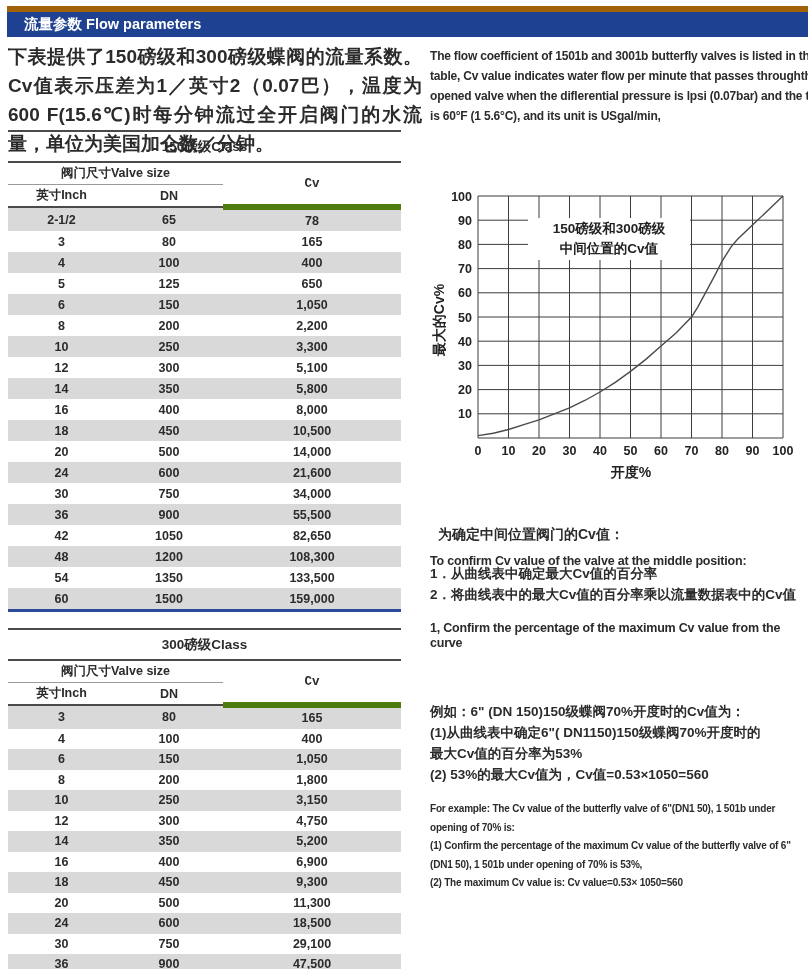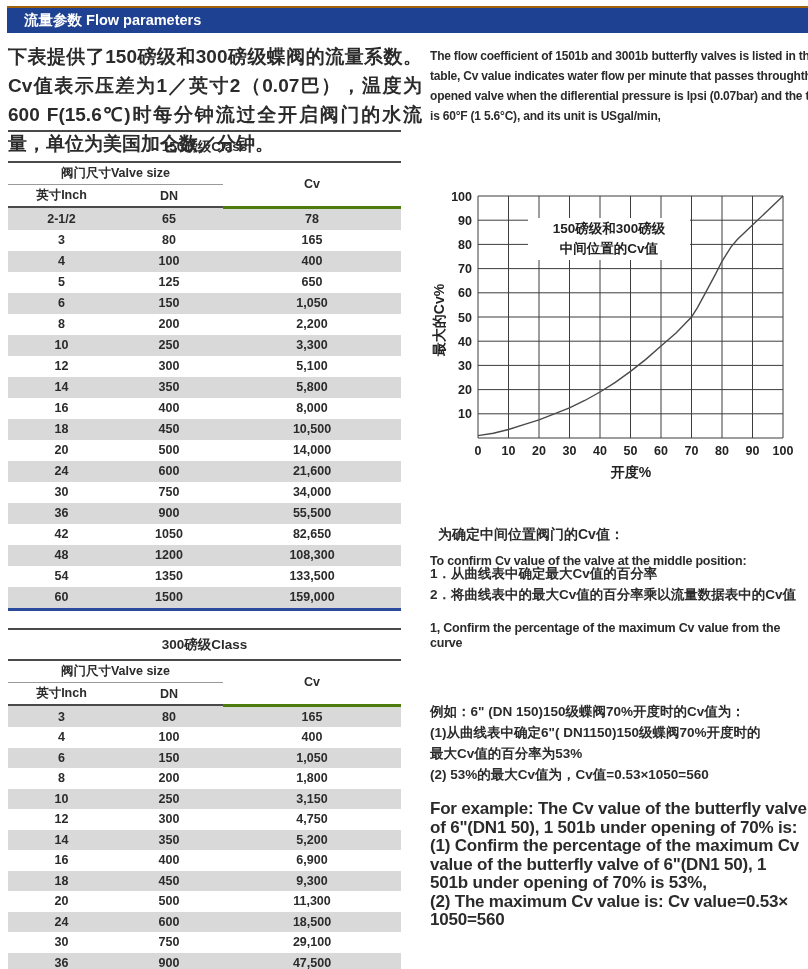--- a/index.html
+++ b/index.html
@@ -1,34 +1,34 @@
 <!DOCTYPE html>
 <html><head>
 <meta charset="utf-8">
 <style>
   html,body{margin:0;padding:0;}
   body{
     width:808px;height:969px;position:relative;background:#ffffff;
     font-family:"Liberation Sans", sans-serif;color:#2b2b2b;overflow:hidden;
   }
   
-  .title-bar{position:absolute;left:7px;top:6px;width:801px;height:25px;background:#1e4191;border-top:2px solid #a16207;}
+  .title-bar{position:absolute;left:7px;top:6px;width:801px;height:25px;background:#1e4191;border-top:6px solid #a16207;}
   .title-text{display:inline-block;padding-left:17px;line-height:25px;color:#ffffff;font-weight:bold;font-size:14.5px;white-space:nowrap;}
   
   .intro-zh{position:absolute;left:8px;top:42px;width:414px;margin:0;font-size:19px;font-weight:bold;line-height:29px;text-align:justify;}
   .intro-en{position:absolute;left:430px;top:46px;width:378px;font-size:12px;font-weight:bold;line-height:20px;letter-spacing:-0.2px;}
   .intro-en .line{white-space:nowrap;overflow:hidden;}
   
   .table-block{position:absolute;left:8px;width:393px;}
   .t150{top:130px;}
   .t300{top:628px;}
   table.cv-table{width:100%;border-collapse:collapse;border-top:2px solid #4a4a4a;border-bottom:3px solid #2b4a9b;text-align:center;font-weight:bold;color:#2b2b2b;}
   .cv-table .title-row th{font-size:13.5px;height:27px;border-bottom:2px solid #4a4a4a;}
   .cv-table .group-th{font-size:12.5px;height:19px;border-bottom:1px solid #9a9a9a;font-weight:bold;}
-  .cv-table .cv-th{font-size:12.5px;border-bottom:3px solid #4d7c0f;}
+  .cv-table .cv-th{font-size:12.5px;border-bottom:6px solid #4d7c0f;font-family:Liberation Mono, monospace;}
   .cv-table .header-row th{font-size:12.5px;height:19px;border-bottom:2px solid #4a4a4a;}
   .cv-table tbody td{font-size:12.5px;height:21px;padding:0;}
   .t300 .cv-table tbody td{height:20.5px;}
   .cv-table tbody tr.shaded{background:#d9d9d9;margin-top:46px;}
   col.c1{width:107px;} col.c2{width:108px;} col.c3{width:178px;}
   
   .chart{position:absolute;left:430px;top:188px;width:378px;height:300px;margin:0;}
   .chart svg text{font-family:"Liberation Sans", sans-serif;}
   .grid-line{stroke:#3d3d3d;stroke-width:1;}
   .curve-line{fill:none;stroke:#4a4a4a;stroke-width:1.4;}
@@ -38,21 +38,21 @@
   .axis-label{font-weight:bold;font-size:14px;fill:#222222;text-anchor:middle;}
   .annotation-label{font-weight:bold;font-size:13.5px;fill:#222222;text-anchor:middle;}
   
   .confirm{position:absolute;left:430px;top:517px;width:378px;}
   .confirm .zh{margin:8px;font-size:14px;font-weight:bold;line-height:19px;}
   .confirm .en{margin:0;font-size:12.5px;font-weight:bold;line-height:18px;letter-spacing:-0.2px;}
   .steps-zh{position:absolute;left:430px;top:563px;width:378px;font-size:13.5px;font-weight:bold;line-height:21px;}
   .steps-en{position:absolute;left:430px;top:621px;width:378px;font-size:12.5px;font-weight:bold;line-height:15px;letter-spacing:-0.2px;}
   .steps-en .item{margin:0 0 0 0;}
   .example-zh{position:absolute;left:430px;top:701px;width:378px;font-size:13.5px;font-weight:bold;line-height:21px;}
-  .example-en{position:absolute;left:430px;top:800px;width:378px;font-size:17px;font-weight:bold;line-height:18.5px;letter-spacing:-0.2px;}
+  .example-en{position:absolute;left:430px;top:800px;width:378px;font-size:10px;font-weight:bold;line-height:18.5px;letter-spacing:-0.2px;}
 </style>
 </head>
 <body>
 
 <div class="title-bar">
   <span class="title-text">流量参数 Flow parameters</span>
 </div>
 
 <p class="intro-zh">下表提供了150磅级和300磅级蝶阀的流量系数。Cv值表示压差为1／英寸2（0.07巴），温度为600 F(15.6℃)时每分钟流过全开启阀门的水流量，单位为美国加仑数／分钟。</p>
 

